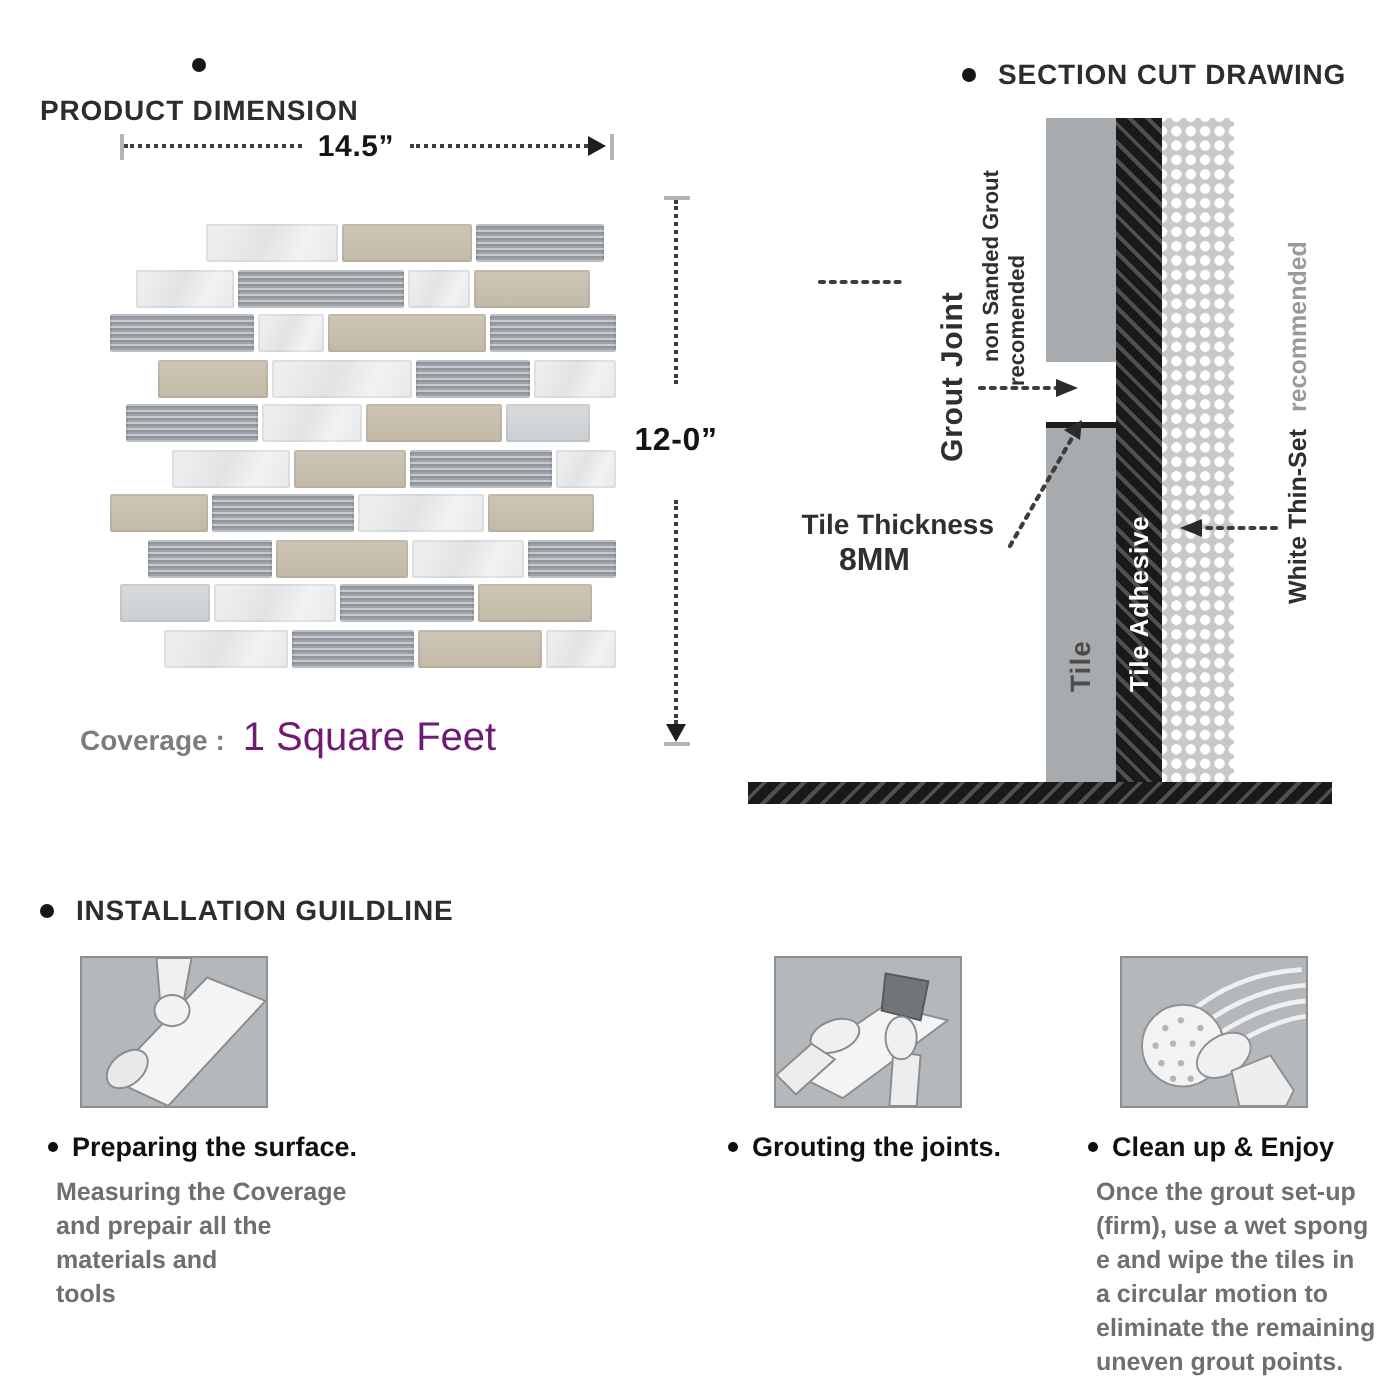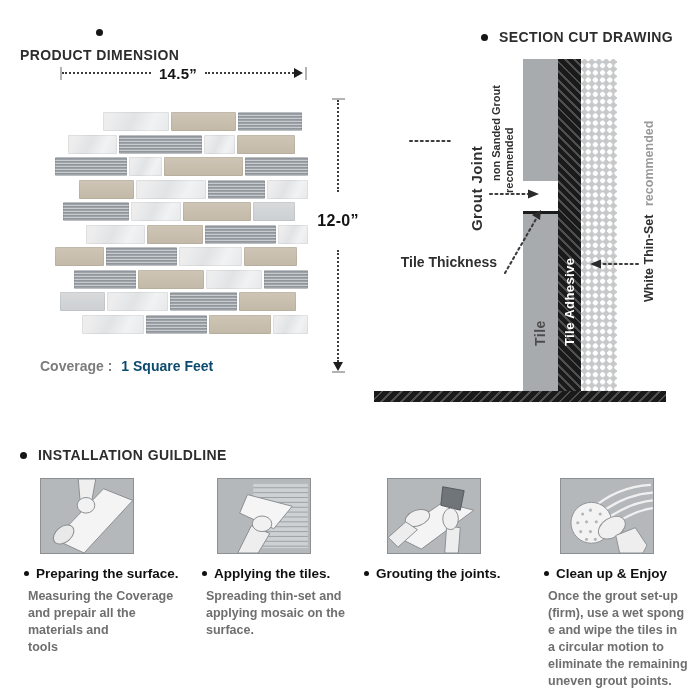--- a/index.html
+++ b/index.html
@@ -34,21 +34,21 @@
   .seg { height:100%; margin-right:2px; border-radius:1px; box-shadow:inset 0 0 0 1px rgba(0,0,0,.06); }
   .seg.m { background:linear-gradient(115deg,#ededee 15%,#e1e3e5 45%,#f1f2f3 72%,#e6e8e9 100%); }
   .seg.b { background:linear-gradient(180deg,#cec5b6,#c3b9a8); }
   .seg.g { background-color:#9da3a8;
            background-image:repeating-linear-gradient(180deg, rgba(255,255,255,.45) 0 1px, rgba(110,116,120,.28) 1px 2px, rgba(255,255,255,0) 2px 3px); }
   .seg.l { background:linear-gradient(180deg,#d8dadc,#ccd0d2); }
 
   
   .coverage { position:absolute; left:40px; top:358px; display:flex; align-items:baseline; gap:9px; }
   .coverage-label { font-size:14px; font-weight:bold; color:#7c7c7c; }
-  .coverage-value { font-size:14px; font-weight:bold; color:#0c4a6e; }
+  .coverage-value { font-size:20px; font-weight:normal; color:#701a75; }
 
   
   .sc-graybar  { position:absolute; left:523px; top:59px; width:35px; height:332px; background:#a8abae; }
   .sc-gap      { position:absolute; left:523px; top:181px; width:35px; height:30px; background:#ffffff; }
   .sc-gap-edge { position:absolute; left:523px; top:211px; width:35px; height:2.5px; background:#1c1c1c; }
   .sc-hatchbar { position:absolute; left:558px; top:59px; width:23px; height:332px;
                  background:repeating-linear-gradient(45deg,#1a1a1a 0 4.5px,#4f4f4f 4.5px 6.5px); }
   .sc-dotsbar  { position:absolute; left:581px; top:59px; width:36px; height:332px; background-color:#c6c8ca;
                  background-image:radial-gradient(circle,#ffffff 2.4px,rgba(255,255,255,0) 2.7px);
                  background-size:7.2px 7.2px; background-position:3.6px 3px; }
@@ -194,20 +194,21 @@
   <div class="sc-hatchbar"></div>
   <div class="sc-dotsbar"></div>
   <div class="sc-floor"></div>
 
   <div class="vtext grout-title">Grout Joint</div>
   <div class="vtext grout-sub1">non Sanded Grout</div>
   <div class="vtext grout-sub2">recomended</div>
 
   <div class="thickness">
     <div class="l1">Tile Thickness</div>
+    <div class="l2">8MM</div>
   </div>
 
   <div class="vtext tile-label">Tile</div>
   <div class="vtext adhesive-label">Tile Adhesive</div>
   <div class="vtext thinset-label">
     <span class="ts-bold">White Thin-Set</span>
     <span class="ts-gray">recommended</span>
   </div>
 
   <svg class="sc-arrows" viewBox="0 0 300 350">
@@ -241,38 +242,20 @@
     <div class="step-title">
       <span class="step-dot"></span>
       <span>Preparing the surface.</span>
     </div>
     <div class="step-body">Measuring the Coverage
 and prepair all the
 materials and
 tools</div>
   </div>
 
-  <div class="step" id="step2">
-    <div class="step-box">
-      <svg viewBox="0 0 94 76" width="92" height="74">
-        <rect x="36" y="5" width="56" height="66" fill="#ced1d3"></rect>
-        <path d="M36 9H92M36 14H92M36 19H92M36 24H92M36 29H92M36 34H92M36 39H92M36 44H92M36 49H92M36 54H92M36 59H92M36 64H92M36 69H92" stroke="#9aa0a4" stroke-width="1" fill="none"></path>
-        <polygon points="30,16 76,28 57,51 22,35" fill="#f5f5f5" stroke="#8a8d90"></polygon>
-        <polygon points="20,76 34,48 53,56 41,76" fill="#eeeeee" stroke="#8a8d90"></polygon>
-        <ellipse cx="45" cy="46" rx="10" ry="8" fill="#f1f1f1" stroke="#8a8d90"></ellipse>
-      </svg>
-    </div>
-    <div class="step-title">
-      <span class="step-dot"></span>
-      <span>Applying the tiles.</span>
-    </div>
-    <div class="step-body">Spreading thin-set and
-applying mosaic on the
-surface.</div>
-  </div>
 
   <div class="step" id="step3">
     <div class="step-box">
       <svg viewBox="0 0 94 76" width="92" height="74">
         <polygon points="6,58 56,24 88,32 34,72" fill="#f4f4f4" stroke="#8a8d90"></polygon>
         <polygon points="56,8 78,12 74,32 54,27" fill="#70757a" stroke="#55585c"></polygon>
         <polygon points="58,76 60,48 74,50 72,76" fill="#ededed" stroke="#8a8d90"></polygon>
         <ellipse cx="64" cy="41" rx="8" ry="11" fill="#f0f0f0" stroke="#8a8d90"></ellipse>
         <ellipse cx="30" cy="40" rx="13" ry="8" fill="#f0f0f0" stroke="#8a8d90" transform="rotate(-20 30 40)"></ellipse>
         <polygon points="0,60 18,44 30,52 10,70" fill="#ededed" stroke="#8a8d90"></polygon>

